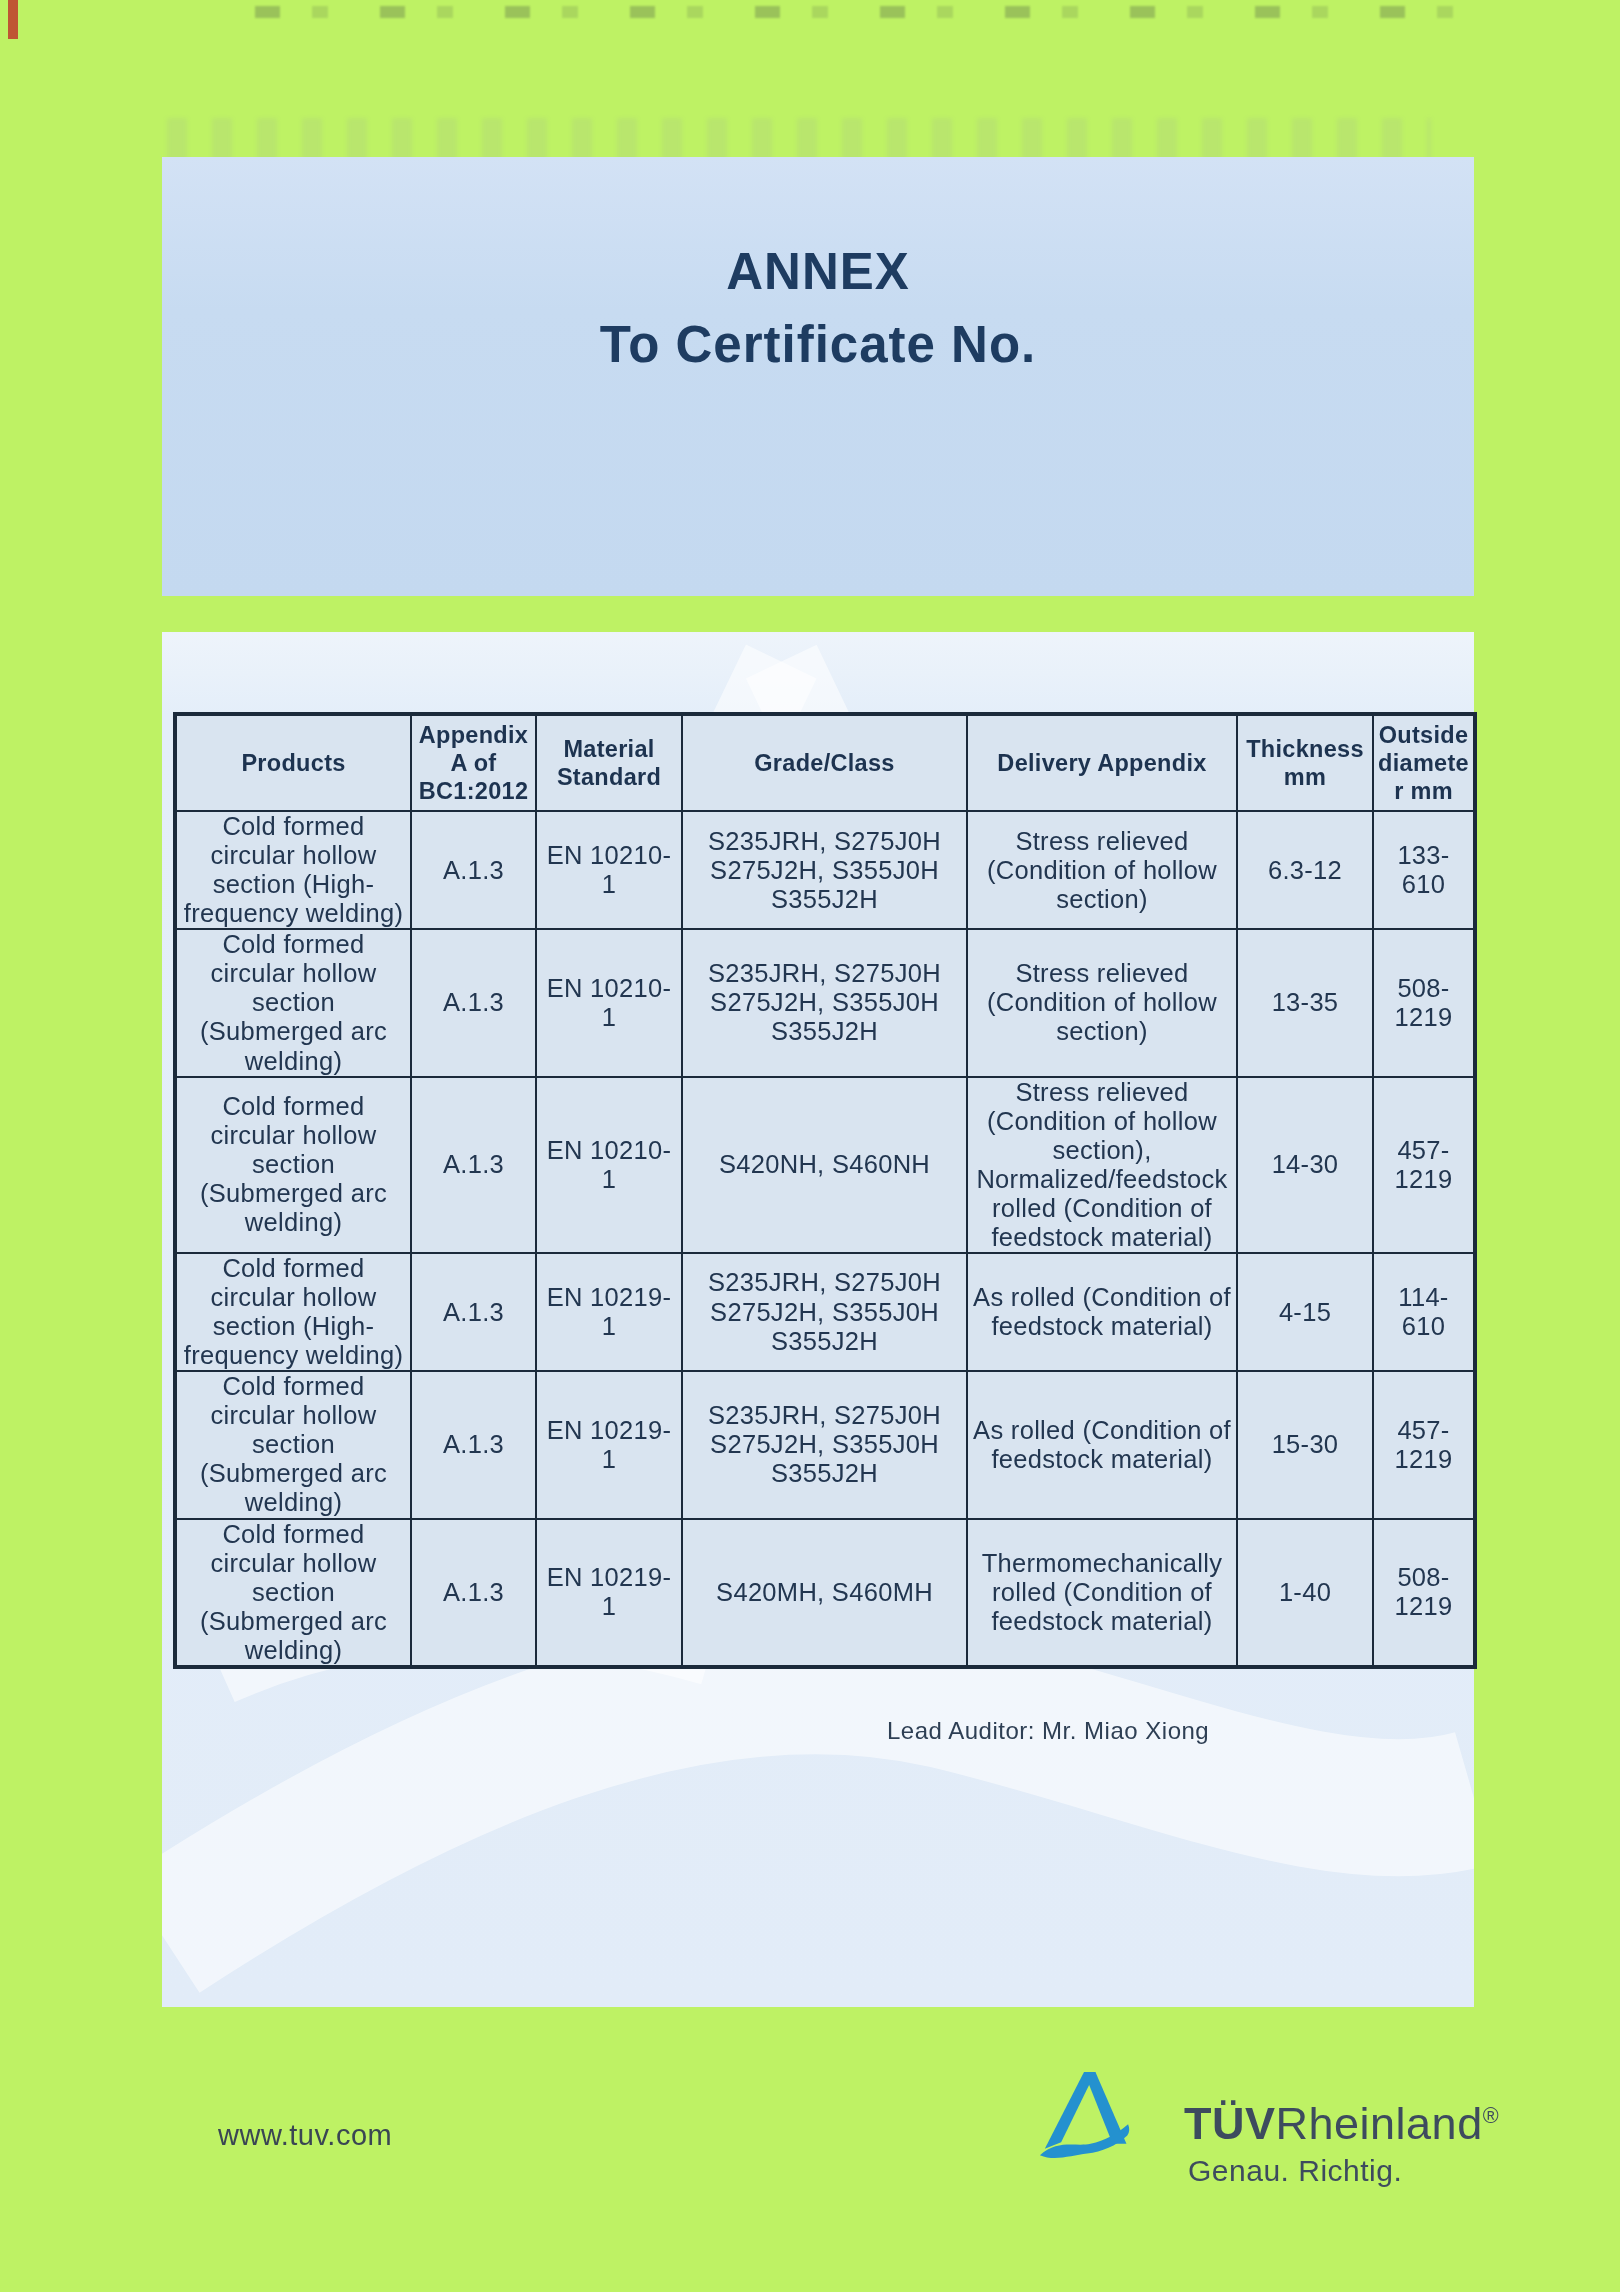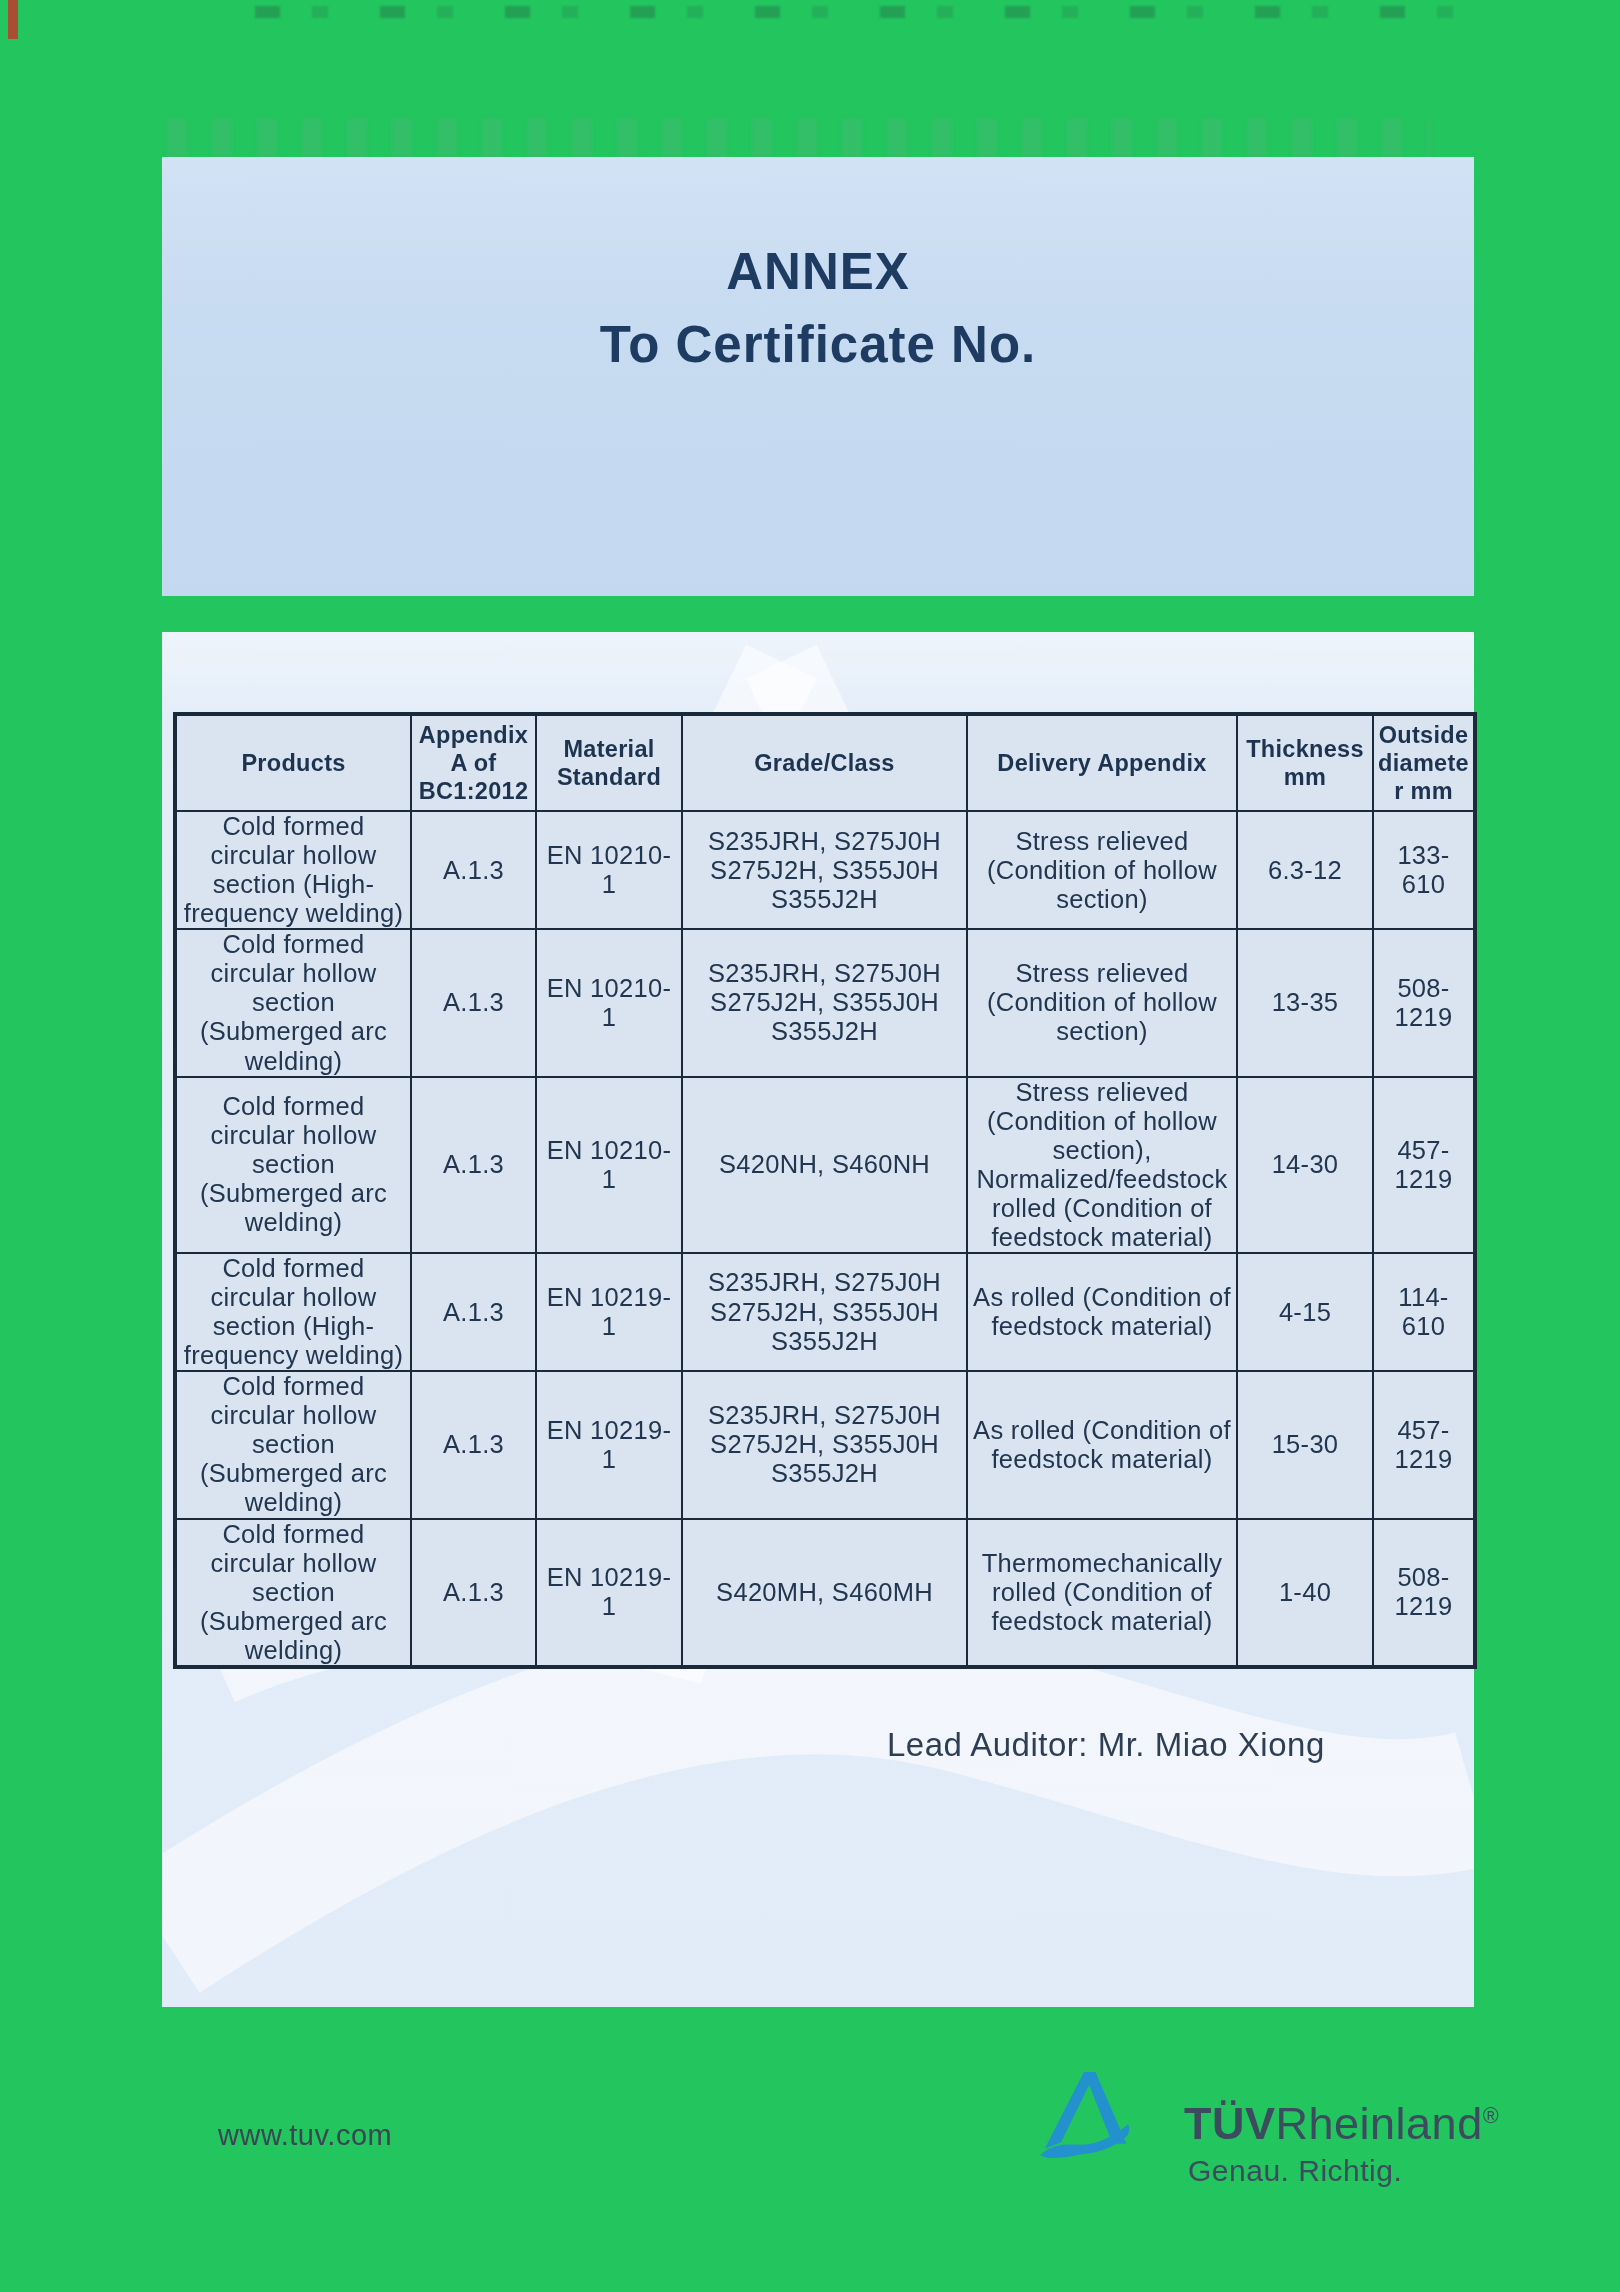--- a/index.html
+++ b/index.html
@@ -1,19 +1,19 @@
 <!DOCTYPE html>
 <html><head>
 <meta charset="utf-8">
 <style>
   html,body{margin:0;padding:0;background:#ffffff;}
   #page{
     position:relative;
     width:1620px;height:2293px;
-    background:#22c55e;
+    background:#bef264;
     overflow:hidden;
     font-family:"Liberation Sans", sans-serif;
     color:#223650;
   }
   
   .scan-red-mark{position:absolute;left:7.8px;top:0;width:9.8px;height:39px;background:#c0392b;opacity:.85;}
   .scan-smudge{
     position:absolute;left:255px;top:5.9px;width:1215px;height:11.8px;
     background:repeating-linear-gradient(90deg, rgba(45,48,60,.45) 0 25.5px, transparent 25.5px 57px, rgba(45,48,60,.25) 57px 73px, transparent 73px 125px);
     filter:blur(1px);opacity:.55;
@@ -65,23 +65,22 @@
   }
   table.annex td{
     font-size:25.5px;color:#223650;
     line-height:1.14;letter-spacing:0.3px;
   }
   .c1{width:236px;} .c2{width:125px;} .c3{width:146px;} .c4{width:285px;}
   .c5{width:270px;} .c6{width:136px;} .c7{width:102px;}
 
   .lead-auditor{
     position:absolute;left:887px;top:1717px;
-    font-size:33px;color:#2e3f54;letter-spacing:0.5px;
+    font-size:24px;color:#2e3f54;letter-spacing:0.5px;
     z-index:2;
-    margin-top:9px;
   }
 
   
   .website{
     position:absolute;left:218px;top:2119px;
     font-size:29px;color:#3a4653;letter-spacing:0.5px;
     text-decoration:none;
   }
   .logo-mark{position:absolute;left:1035px;top:2066px;width:98px;height:100px;}
   .brand-line{

